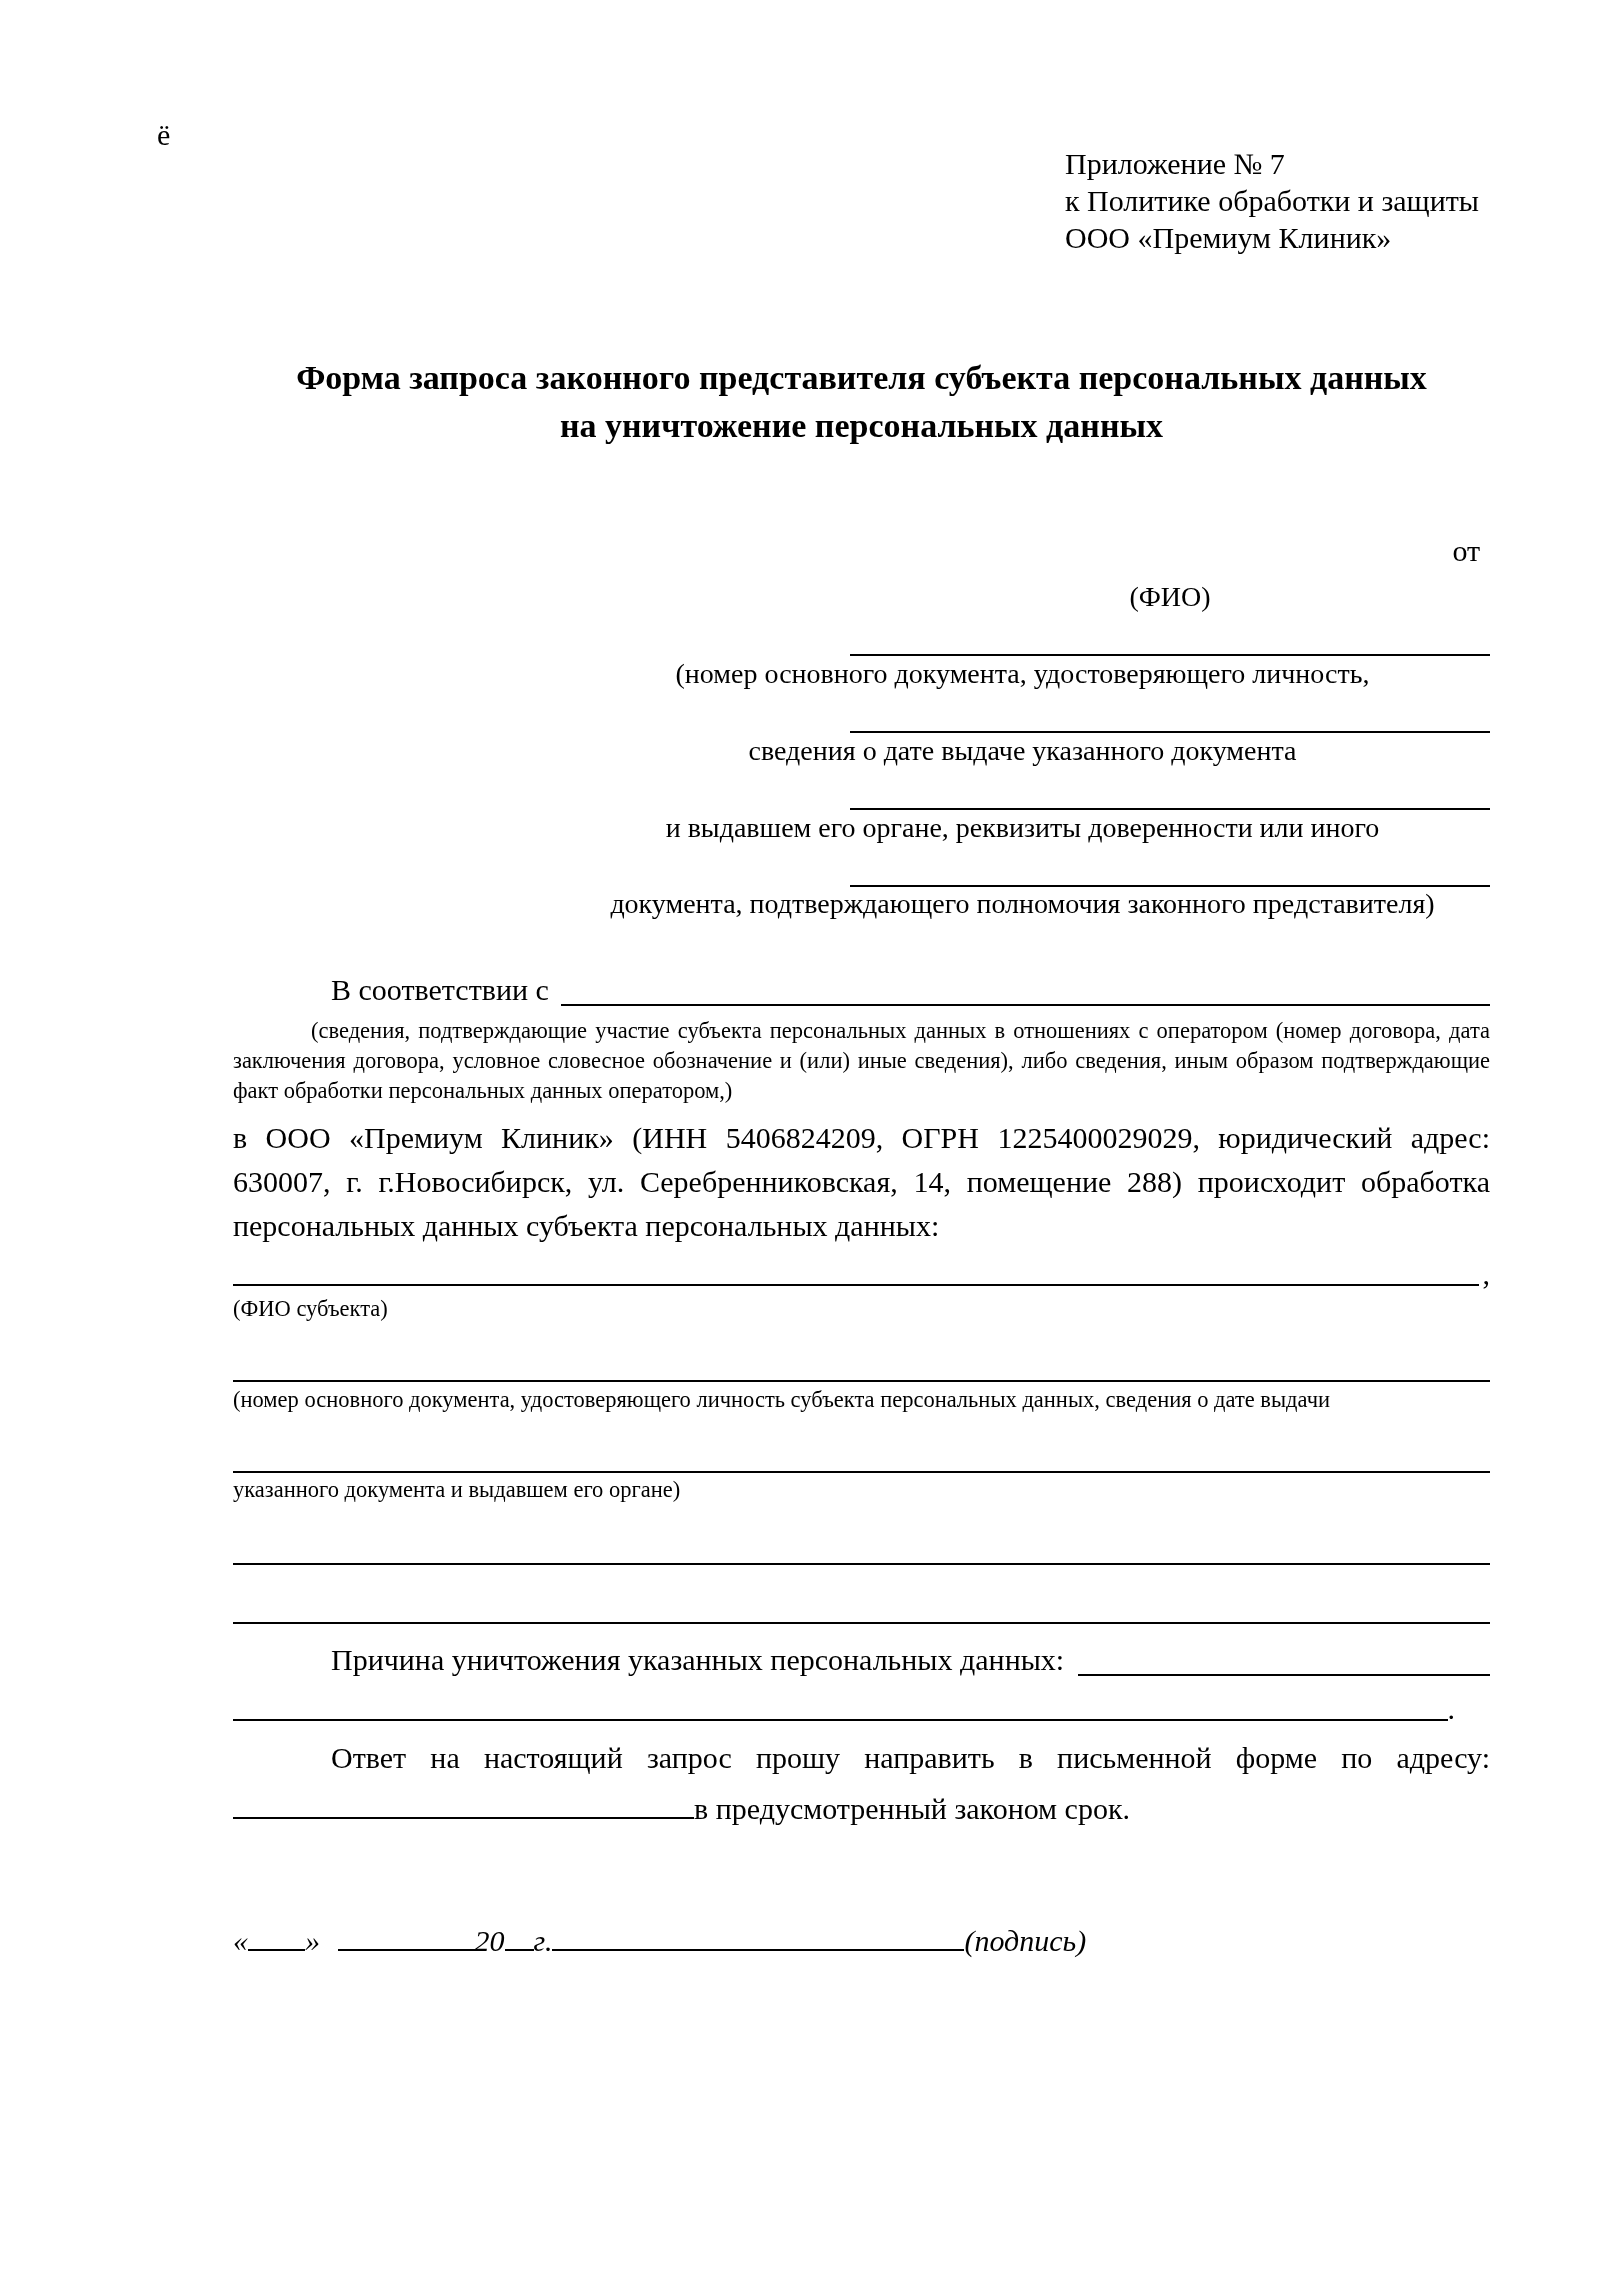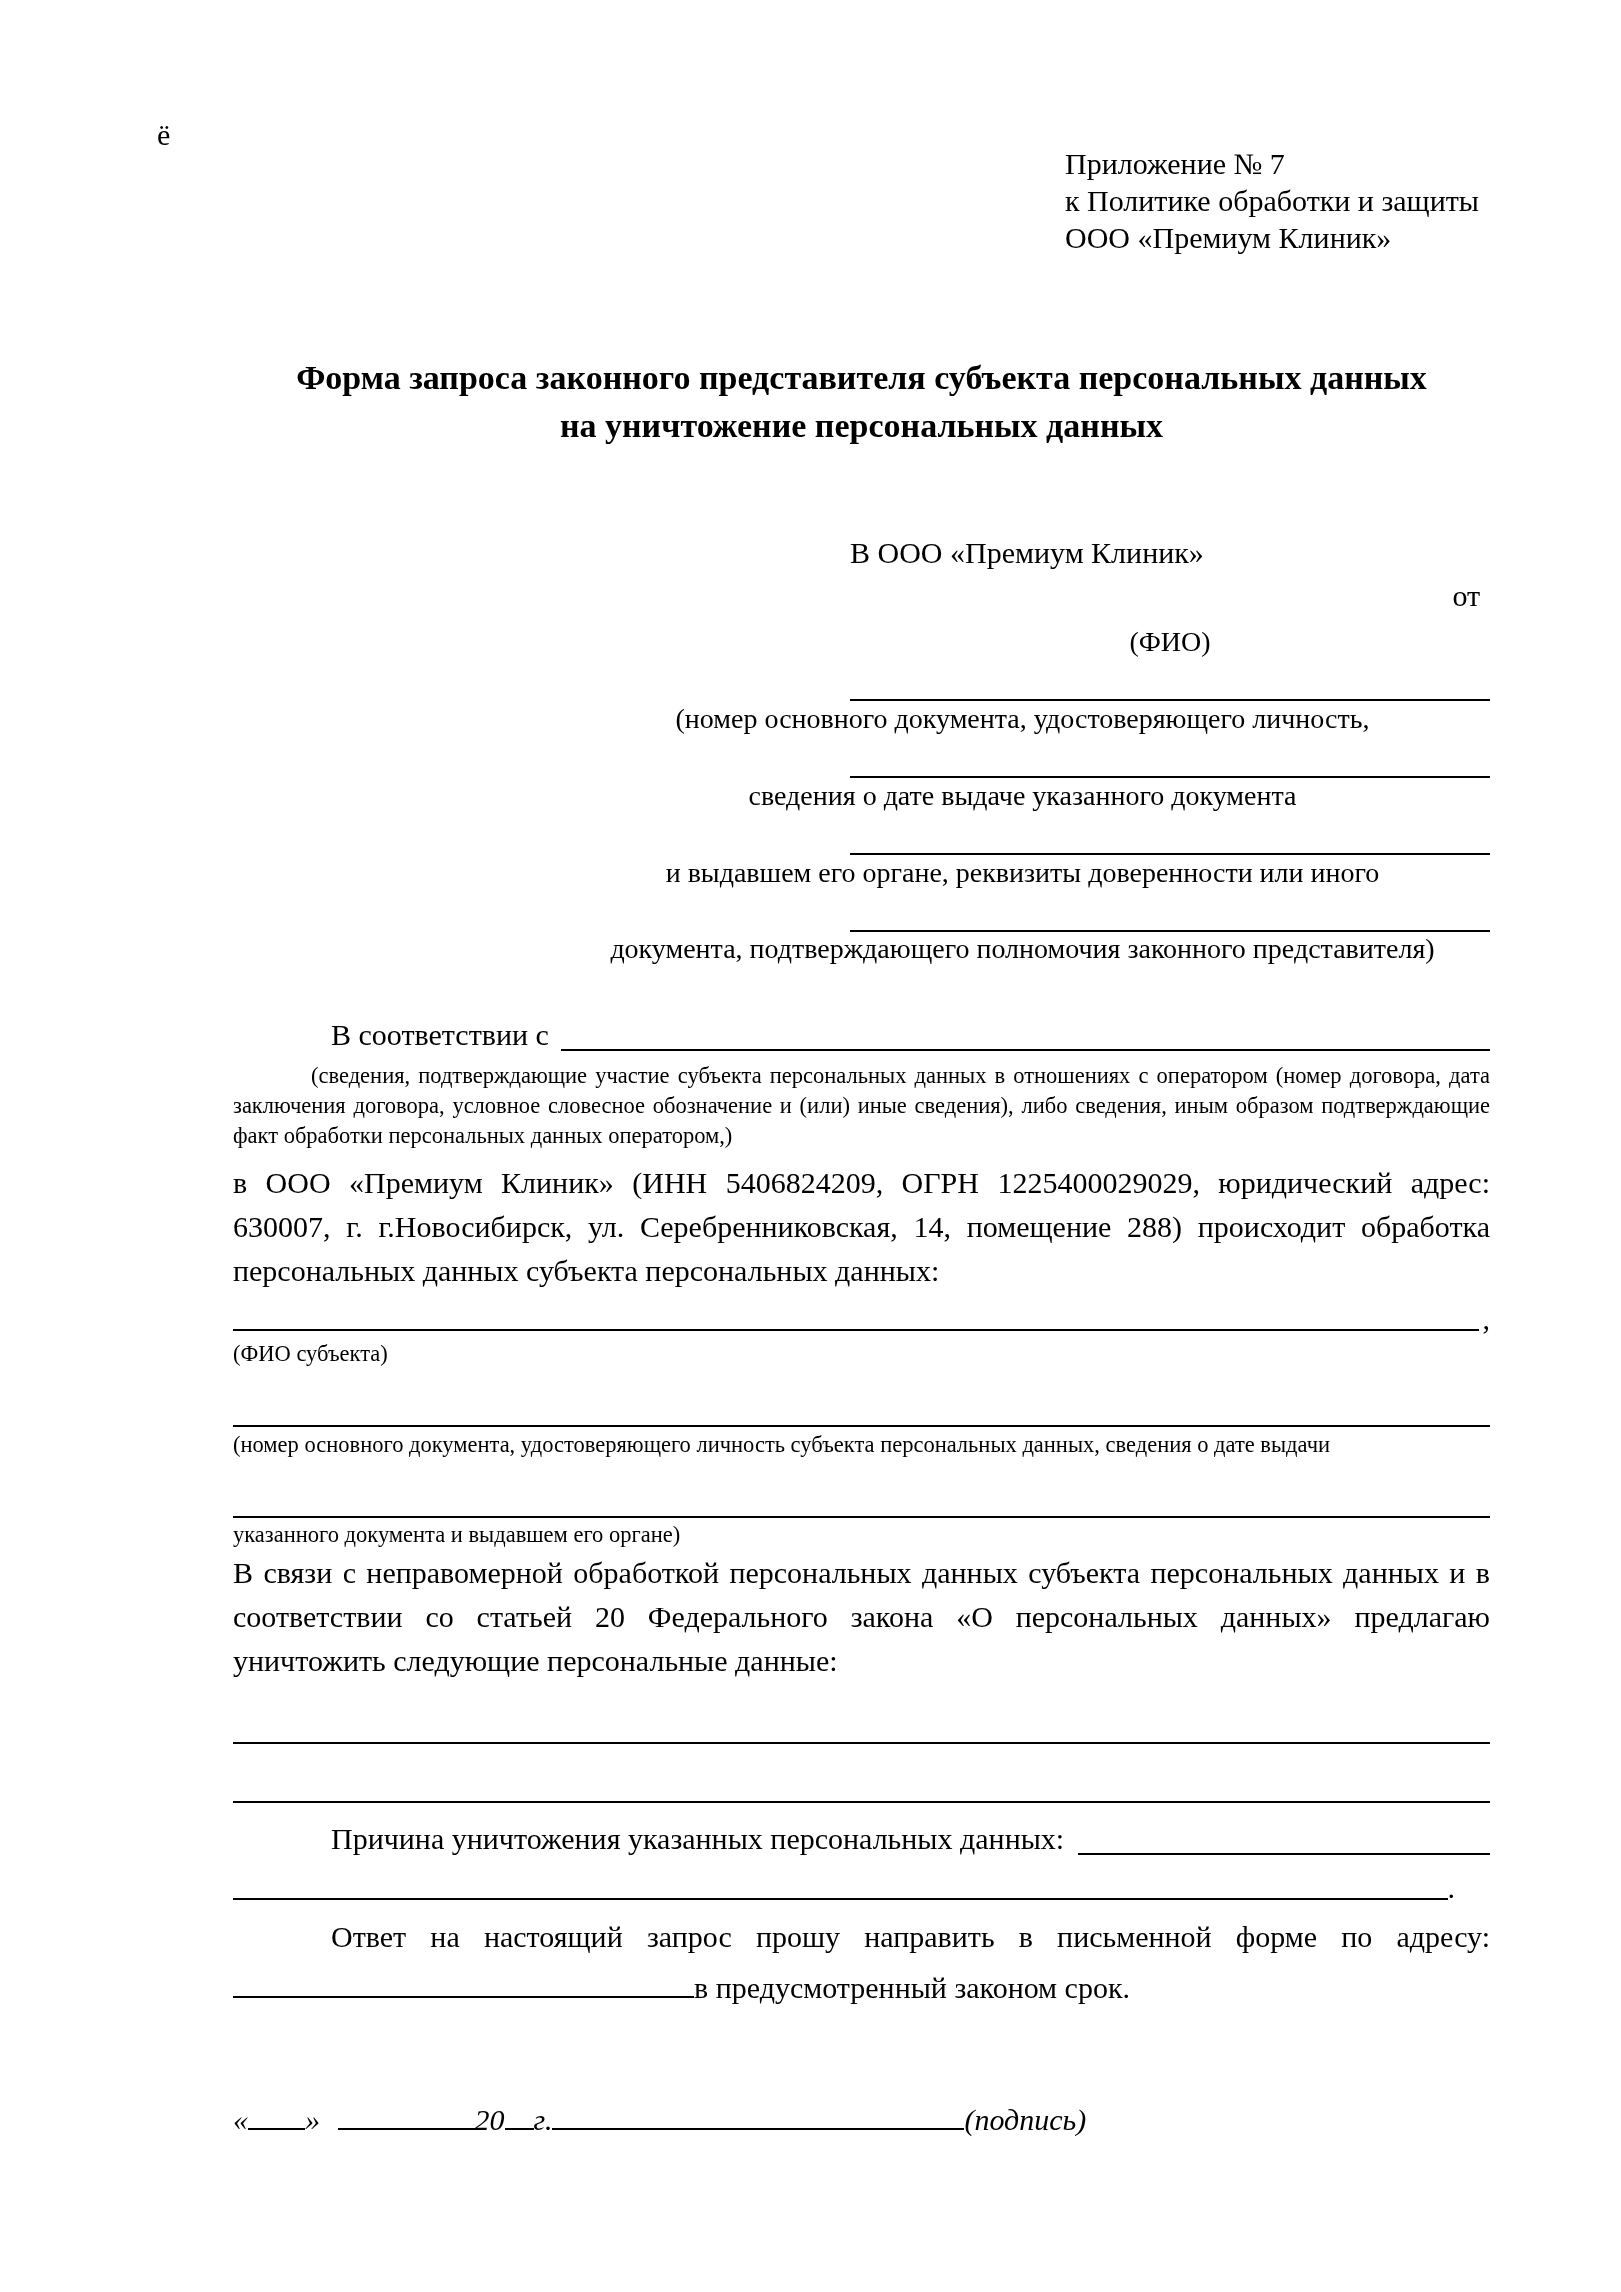--- a/index.html
+++ b/index.html
@@ -95,21 +95,20 @@
     <div>к Политике обработки и защиты</div>
     <div>ООО «Премиум Клиник»</div>
   </div>
 
   <h1 class="title">
     <span>Форма запроса законного представителя субъекта персональных данных</span><br>
     <span>на уничтожение персональных данных</span>
   </h1>
 
   <div class="addressee">
-    <div class="to">В ООО «Премиум Клиник»</div>
     <div class="from-row">
       <span class="label">от</span>
       <span class="fill"></span>
     </div>
     <div class="cap">(ФИО)</div>
 
     <div class="blank"></div>
     <div class="cap cap-wide">(номер основного документа, удостоверяющего личность,</div>
 
     <div class="blank"></div>
@@ -136,21 +135,20 @@
     <span class="after">,</span>
   </div>
   <div class="cap-full">(ФИО субъекта)</div>
 
   <div class="blank-full gap-top"></div>
   <div class="cap-full">(номер основного документа, удостоверяющего личность субъекта персональных данных, сведения о дате выдачи</div>
 
   <div class="blank-full gap-top"></div>
   <div class="cap-full">указанного документа и выдавшем его органе)</div>
 
-  <p class="par" style="margin-top:2px">В связи с неправомерной обработкой персональных данных субъекта персональных данных и в соответствии со статьей 20 Федерального закона «О персональных данных» предлагаю уничтожить следующие персональные данные:</p>
 
   <div class="blank-full" style="margin-top:13.7px"></div>
   <div class="blank-full" style="margin-top:11.8px"></div>
 
   <div class="reason-row">
     <span class="label">Причина уничтожения указанных персональных данных:</span>
     <span class="fill"></span>
   </div>
   <div class="period-row">
     <span class="fill"></span>

